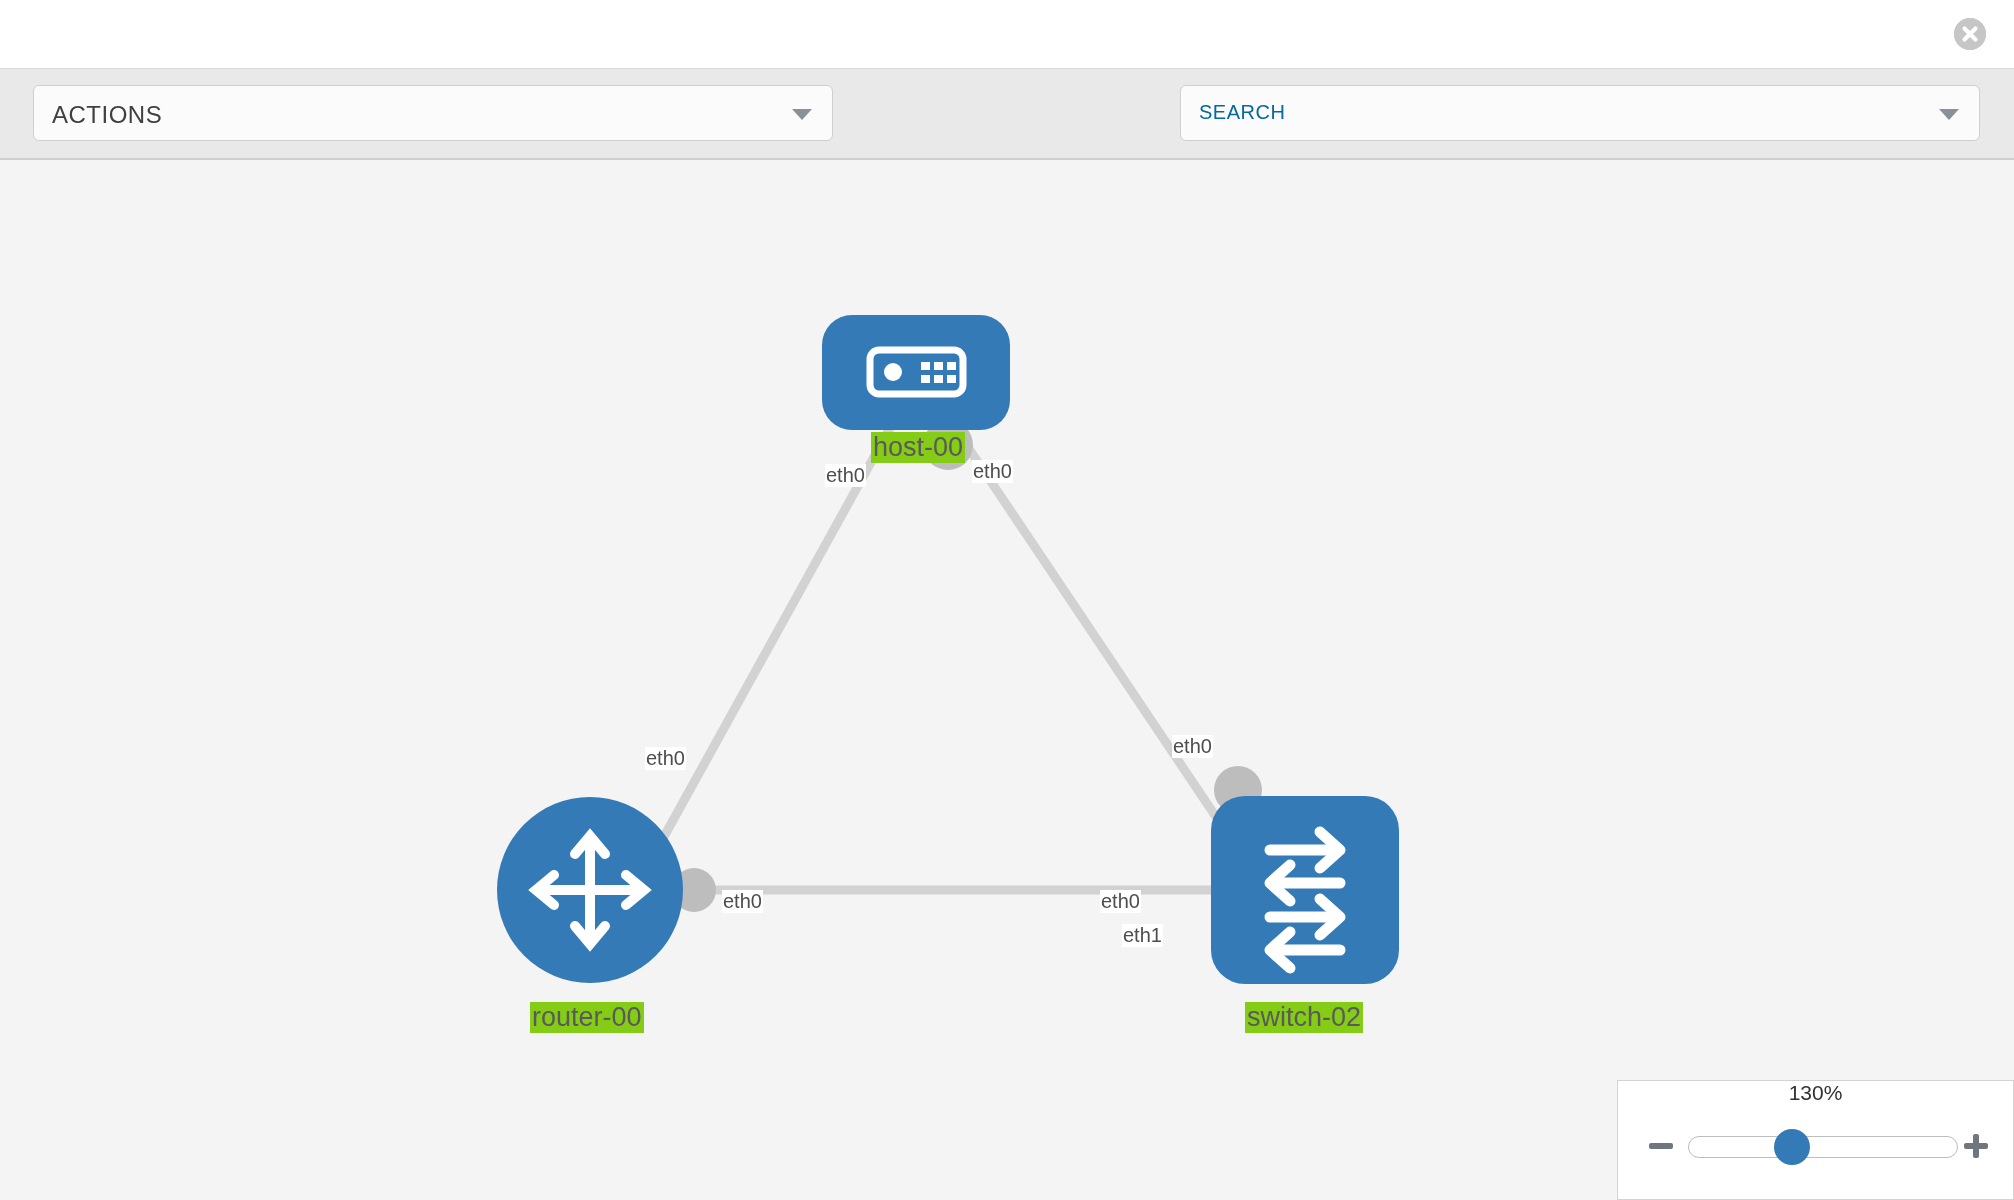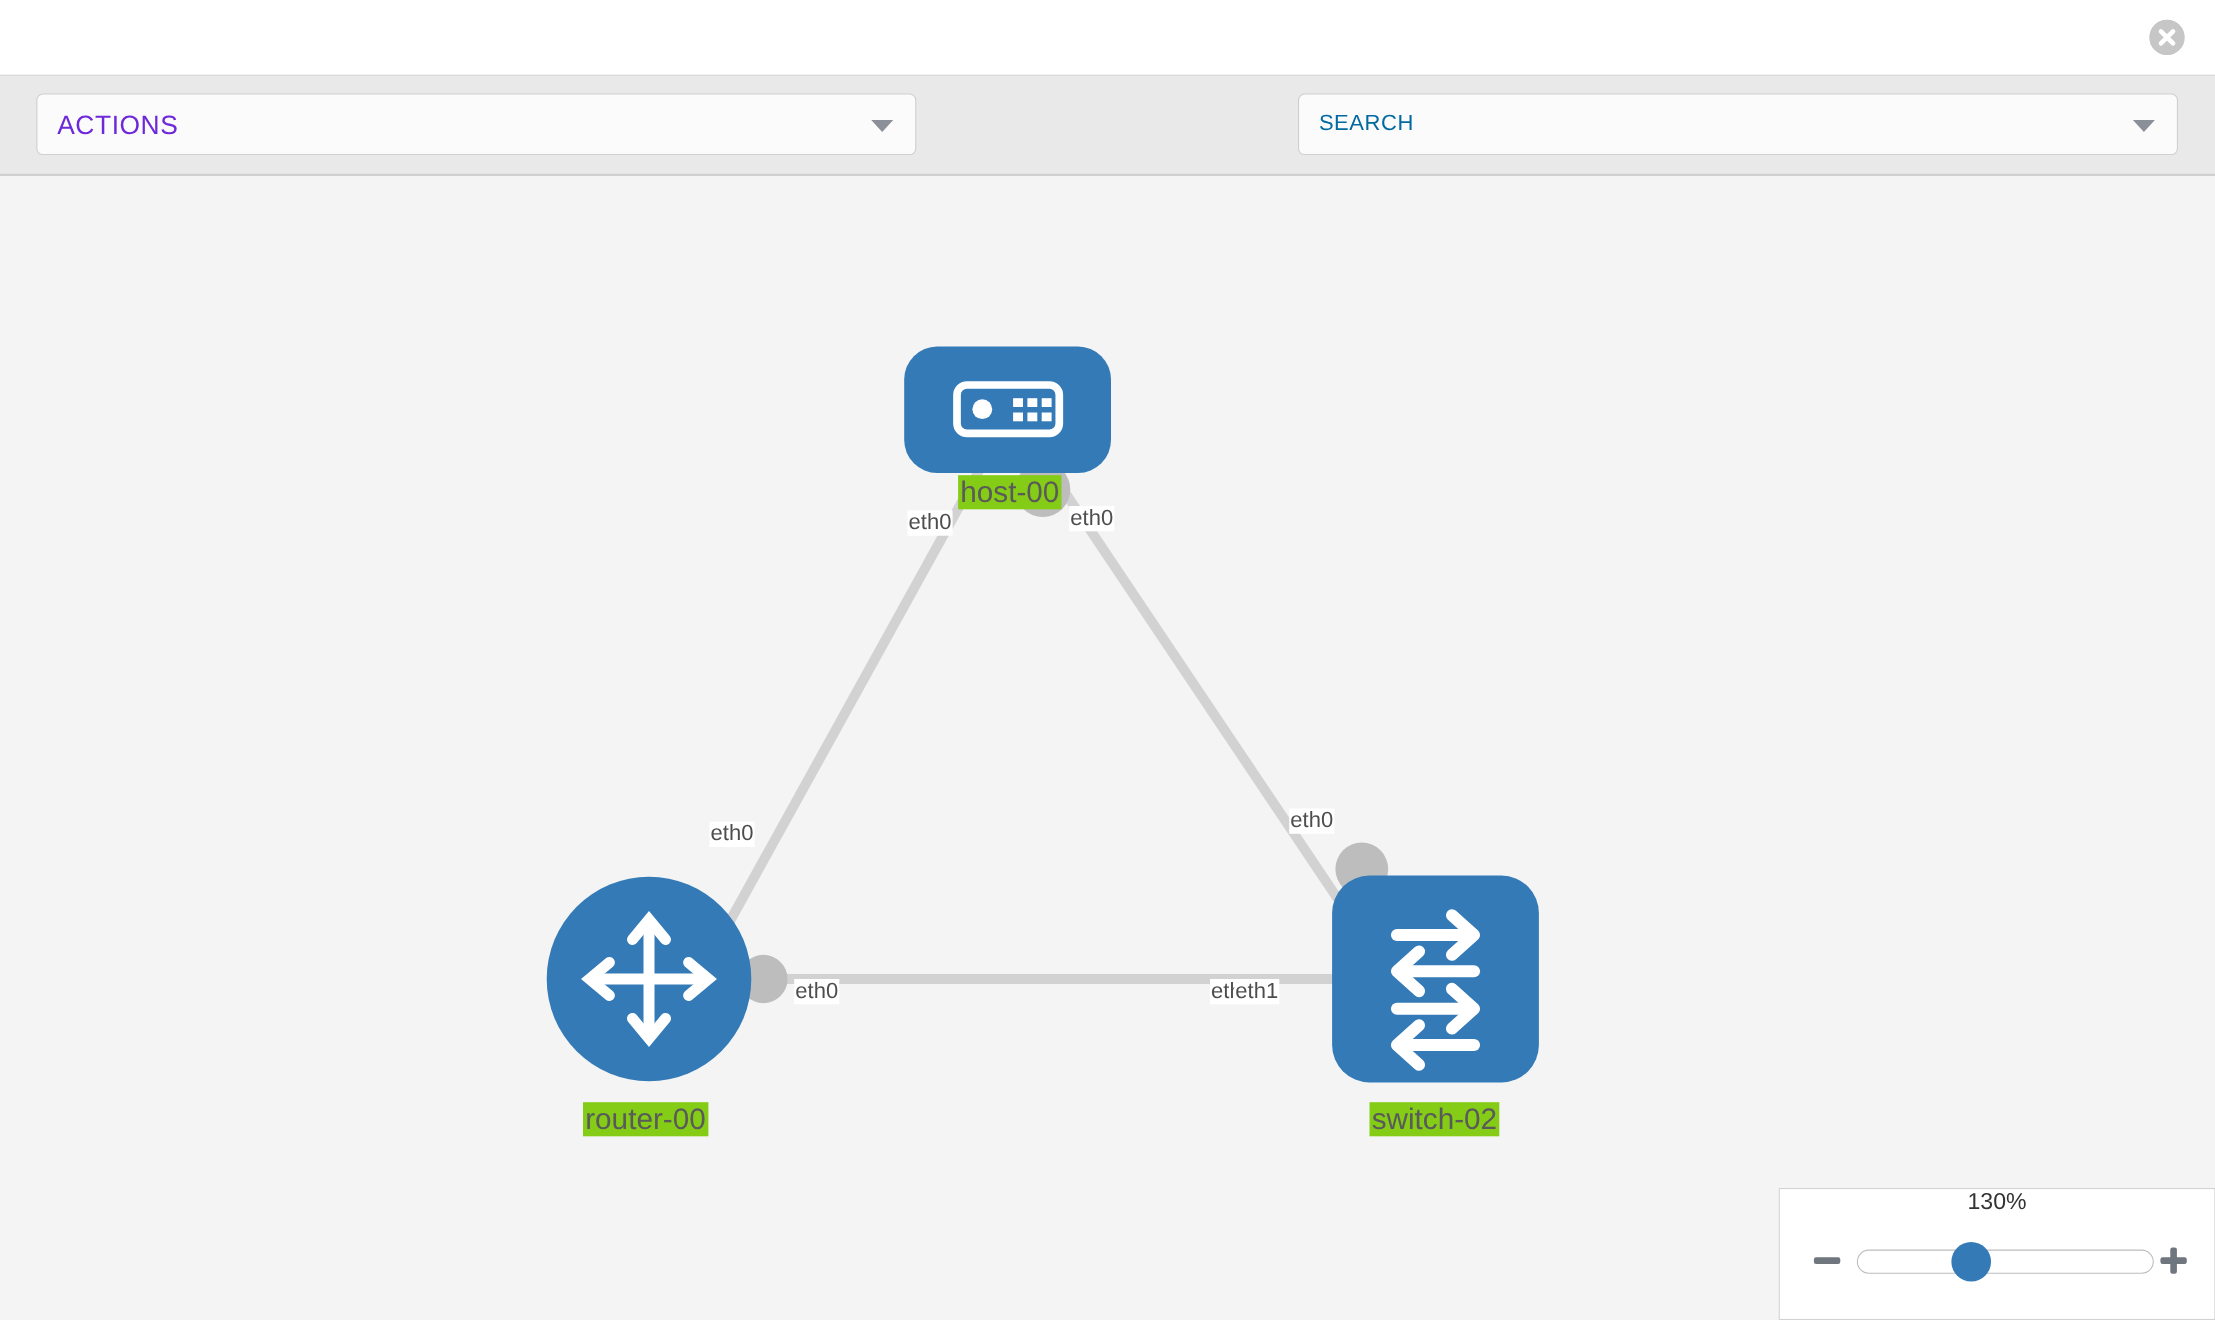--- a/index.html
+++ b/index.html
@@ -68,21 +68,21 @@
     border: 1px solid #cfcfcf;
     border-radius: 6px;
     box-sizing: border-box;
     cursor: pointer;
   }
   .actions-label {
     position: absolute;
     left: 18px;
     top: 15px;
     font-size: 24px;
-    color: #6d28d9;
+    color: #404040;
     letter-spacing: 0.5px;
   }
   .caret {
     position: absolute;
     right: 20px;
     top: 50%;
     margin-top: -4px;
     width: 0; height: 0;
     border-left: 10px solid transparent;
     border-right: 10px solid transparent;
@@ -308,21 +308,21 @@
   <div class="node-label" style="left:871px; top:272px;">host-00</div>
   <div class="node-label" style="left:530px; top:842px;">router-00</div>
   <div class="node-label" style="left:1245px; top:842px;">switch-02</div>
 
   <div class="iface-label" style="left:825px; top:292px;">eth0</div>
   <div class="iface-label" style="left:972px; top:288px;">eth0</div>
   <div class="iface-label" style="left:645px; top:575px;">eth0</div>
   <div class="iface-label" style="left:1172px; top:563px;">eth0</div>
   <div class="iface-label" style="left:722px; top:718px;">eth0</div>
   <div class="iface-label" style="left:1100px; top:718px;">eth0</div>
-  <div class="iface-label" style="left:1122px; top:718px;">eth1</div>
+  <div class="iface-label" style="left:1122px; top:752px;">eth1</div>
 </div>
 
 <div class="zoom-panel">
   <div class="zoom-percent">130%</div>
 
   <div class="zoom-minus">
     <svg width="26" height="26" viewBox="0 0 26 26">
       <rect x="1" y="10" width="24" height="6" rx="2" fill="#6f767d"></rect>
     </svg>
   </div>

